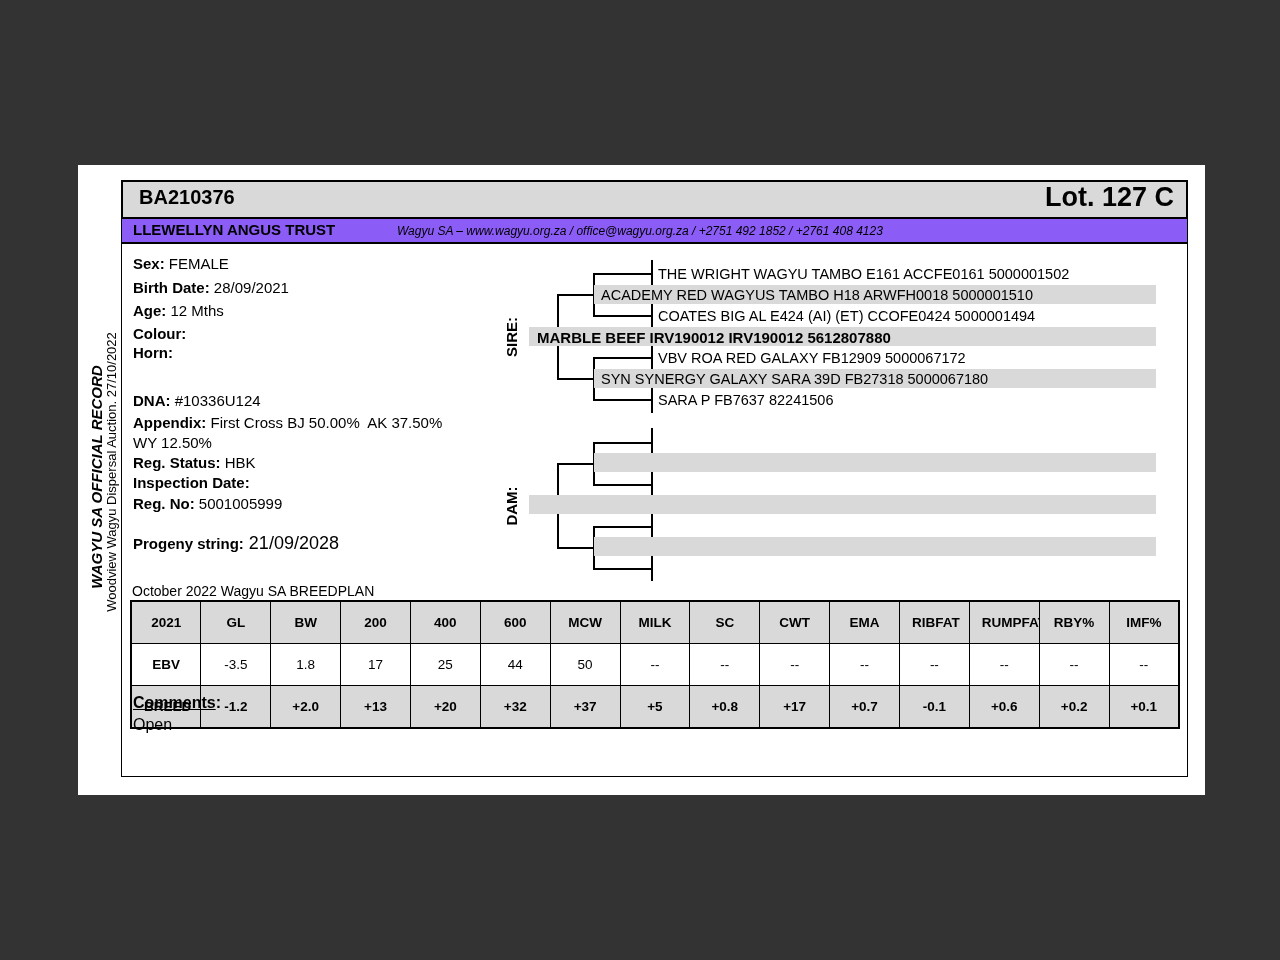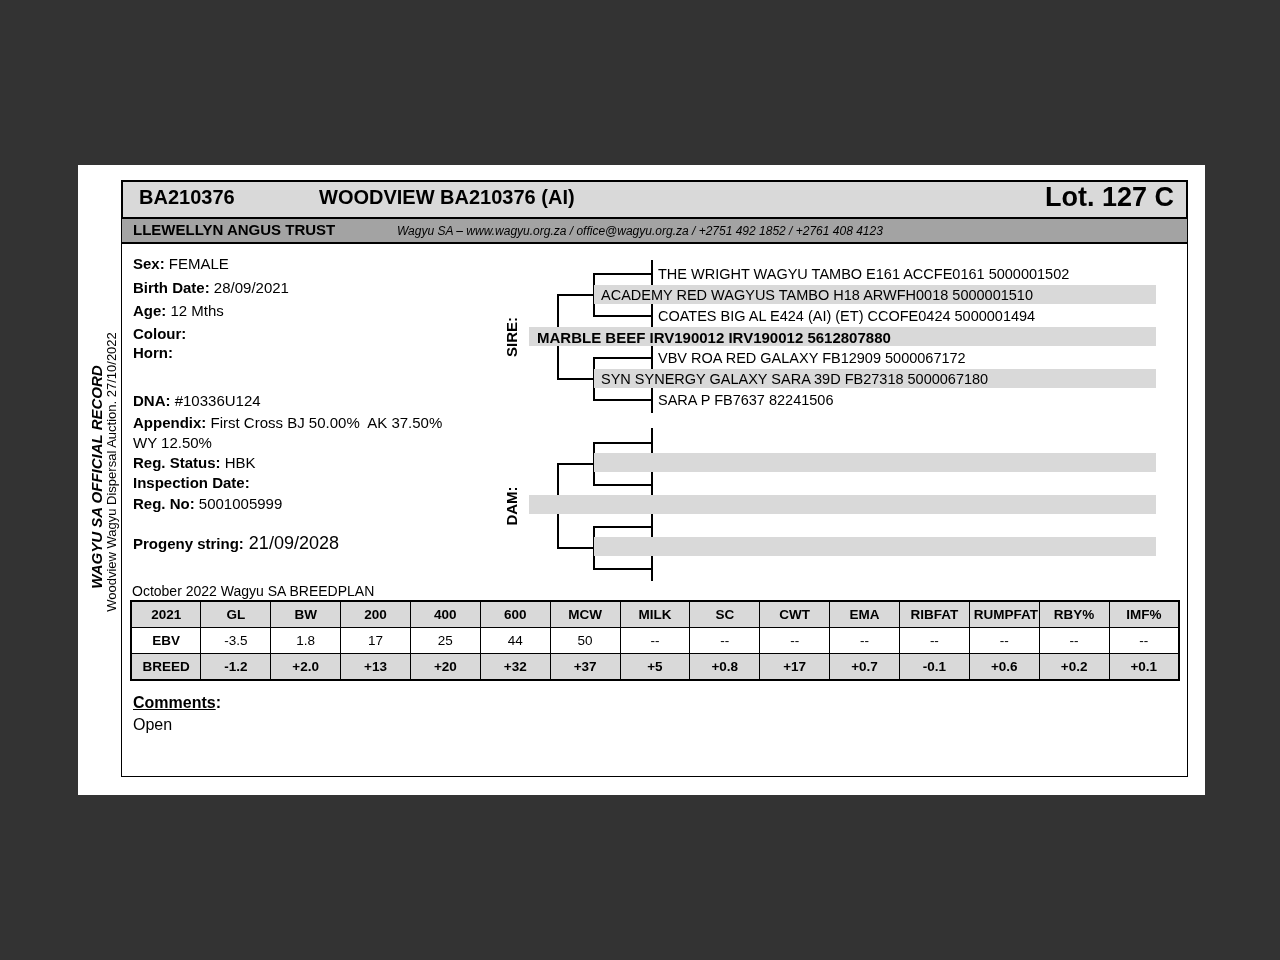--- a/index.html
+++ b/index.html
@@ -1,20 +1,20 @@
 <!DOCTYPE html>
 <html><head>
 <meta charset="utf-8">
 <style>
   html,body{margin:0;padding:0;width:1280px;height:960px;background:#333333;overflow:hidden;
     font-family:"Liberation Sans", sans-serif;color:#000;}
   .page{position:absolute;left:78px;top:165px;width:1127px;height:630px;background:#ffffff;}
   .hdr-box{position:absolute;left:43px;top:15px;width:1067px;height:39px;background:#d9d9d9;
     border:2px solid #000;box-sizing:border-box;}
-  .sub-box{position:absolute;left:43px;top:54px;width:1067px;height:24px;background:#a3a3a3;
+  .sub-box{position:absolute;left:43px;top:54px;width:1067px;height:24px;background:#8b5cf6;
     border-left:1.5px solid #000;border-right:1.5px solid #000;border-bottom:1.5px solid #000;box-sizing:border-box;}
   .main-box{position:absolute;left:43px;top:78px;width:1067px;height:534px;background:#fff;
     border:1.5px solid #000;box-sizing:border-box;}
   .hdr-id{position:absolute;left:16px;top:4px;font-size:20px;font-weight:bold;}
   .hdr-name{position:absolute;left:196px;top:4px;font-size:20px;font-weight:bold;}
   .hdr-lot{position:absolute;right:12px;top:0px;font-size:27px;font-weight:bold;}
   .sub-breeder{position:absolute;left:11px;top:2px;font-size:15px;font-weight:bold;}
   .sub-contact{position:absolute;left:275px;top:5px;font-size:12px;font-style:italic;}
   .detail{position:absolute;left:11px;font-size:15px;white-space:pre;line-height:20px;}
   .detail b{font-weight:bold;}
@@ -23,41 +23,40 @@
   .ped-text{position:absolute;font-size:14.5px;line-height:19px;white-space:nowrap;z-index:3;}
   .ped-main{font-weight:bold;font-size:15px;}
   .lv{position:absolute;width:1.5px;background:#000;z-index:1;}
   .lh{position:absolute;height:1.5px;background:#000;z-index:1;}
   .rot{position:absolute;transform:rotate(-90deg);transform-origin:center;text-align:center;white-space:nowrap;}
   .ped-label{font-size:15px;font-weight:bold;width:44px;height:18px;line-height:18px;}
   .side1{left:-106px;top:303px;width:250px;height:18px;font-size:15px;font-weight:bold;font-style:italic;line-height:18px;}
   .side2{left:-116px;top:299px;width:300px;height:16px;font-size:13px;line-height:16px;}
   table.bp{position:absolute;left:8px;top:356px;width:1050px;border-collapse:collapse;table-layout:fixed;
     border:2px solid #000;font-size:13.5px;}
-  table.bp td{border:1px solid #000;height:17px;text-align:center;padding:4px;white-space:nowrap;overflow:hidden;}
+  table.bp td{border:1px solid #000;height:17px;text-align:center;padding:12px;white-space:nowrap;overflow:hidden;}
   tr.bp-head td{background:#d9d9d9;font-weight:bold;}
   tr.bp-ebv td.rl{font-weight:bold;}
   tr.bp-acc td{font-style:italic;}
   tr.bp-acc td.rl{font-weight:bold;}
   tr.bp-breed td{background:#d9d9d9;font-weight:bold;}
   .comments-label{position:absolute;left:11px;top:450px;font-size:16px;font-weight:bold;}
   .comments-label u{text-decoration:underline;}
   .comments-value{position:absolute;left:11px;top:472px;font-size:16px;}
 </style>
 </head>
 <body>
 
 <div class="page">
 
   <div class="rot side1">WAGYU SA OFFICIAL RECORD</div>
   <div class="rot side2">Woodview Wagyu Dispersal Auction. 27/10/2022</div>
 
   <div class="hdr-box">
     <span class="hdr-id">BA210376</span>
-    <span class="hdr-name">WOODVIEW BA210376 (AI)</span>
     <span class="hdr-lot">Lot. 127 C</span>
   </div>
 
   <div class="sub-box">
     <span class="sub-breeder">LLEWELLYN ANGUS TRUST</span>
     <span class="sub-contact">Wagyu SA – www.wagyu.org.za / office@wagyu.org.za / +2751 492 1852 / +2761 408 4123</span>
   </div>
 
   <div class="main-box">
 

